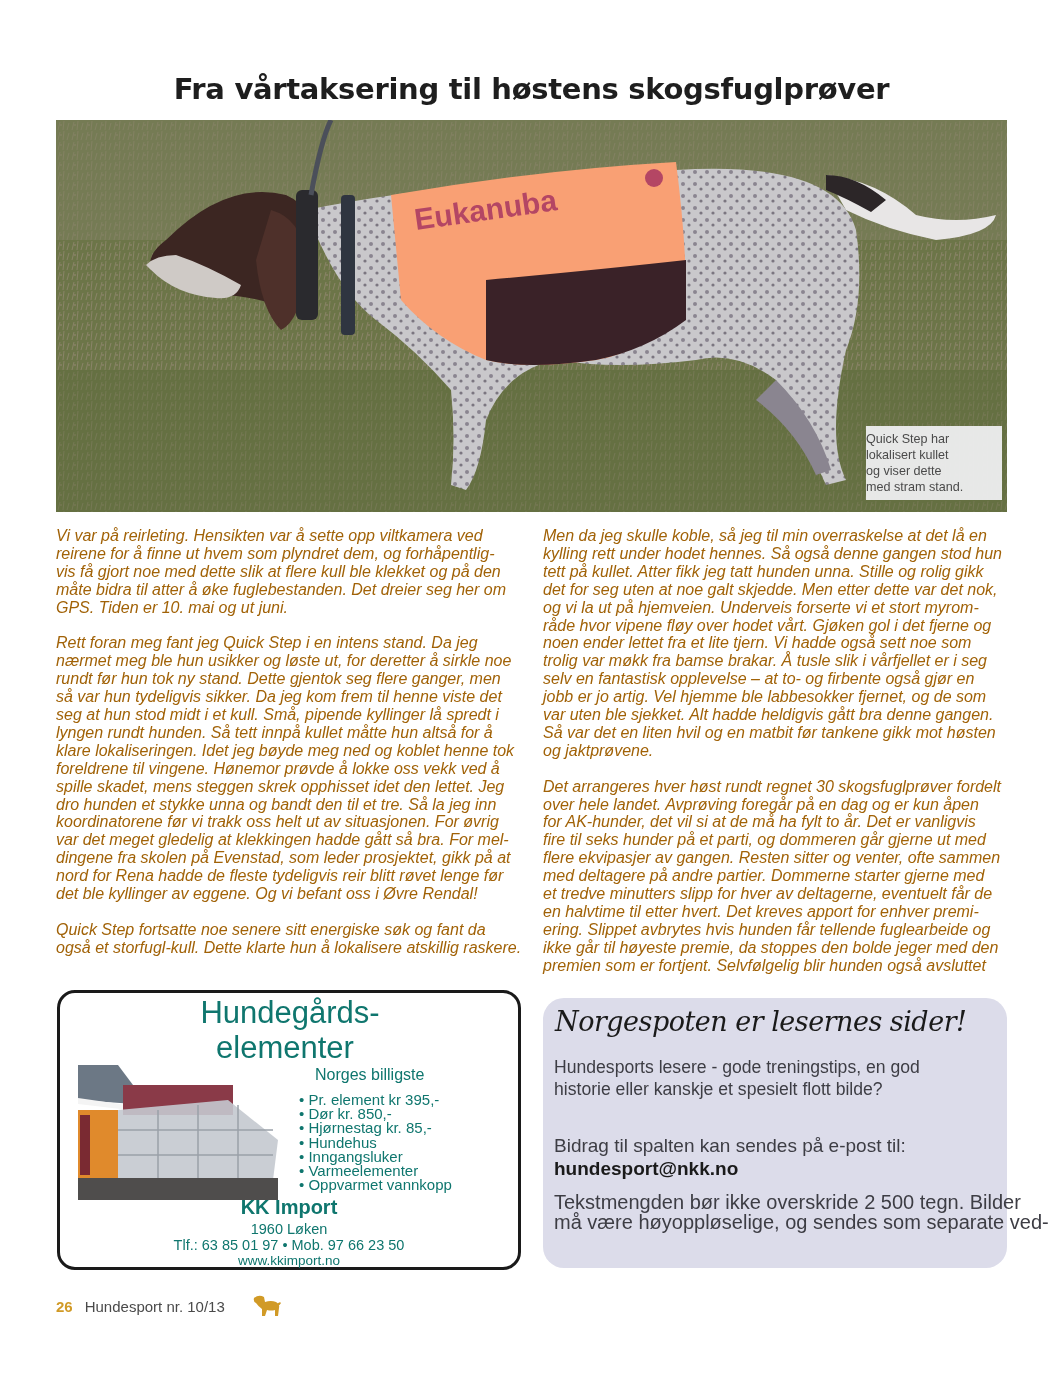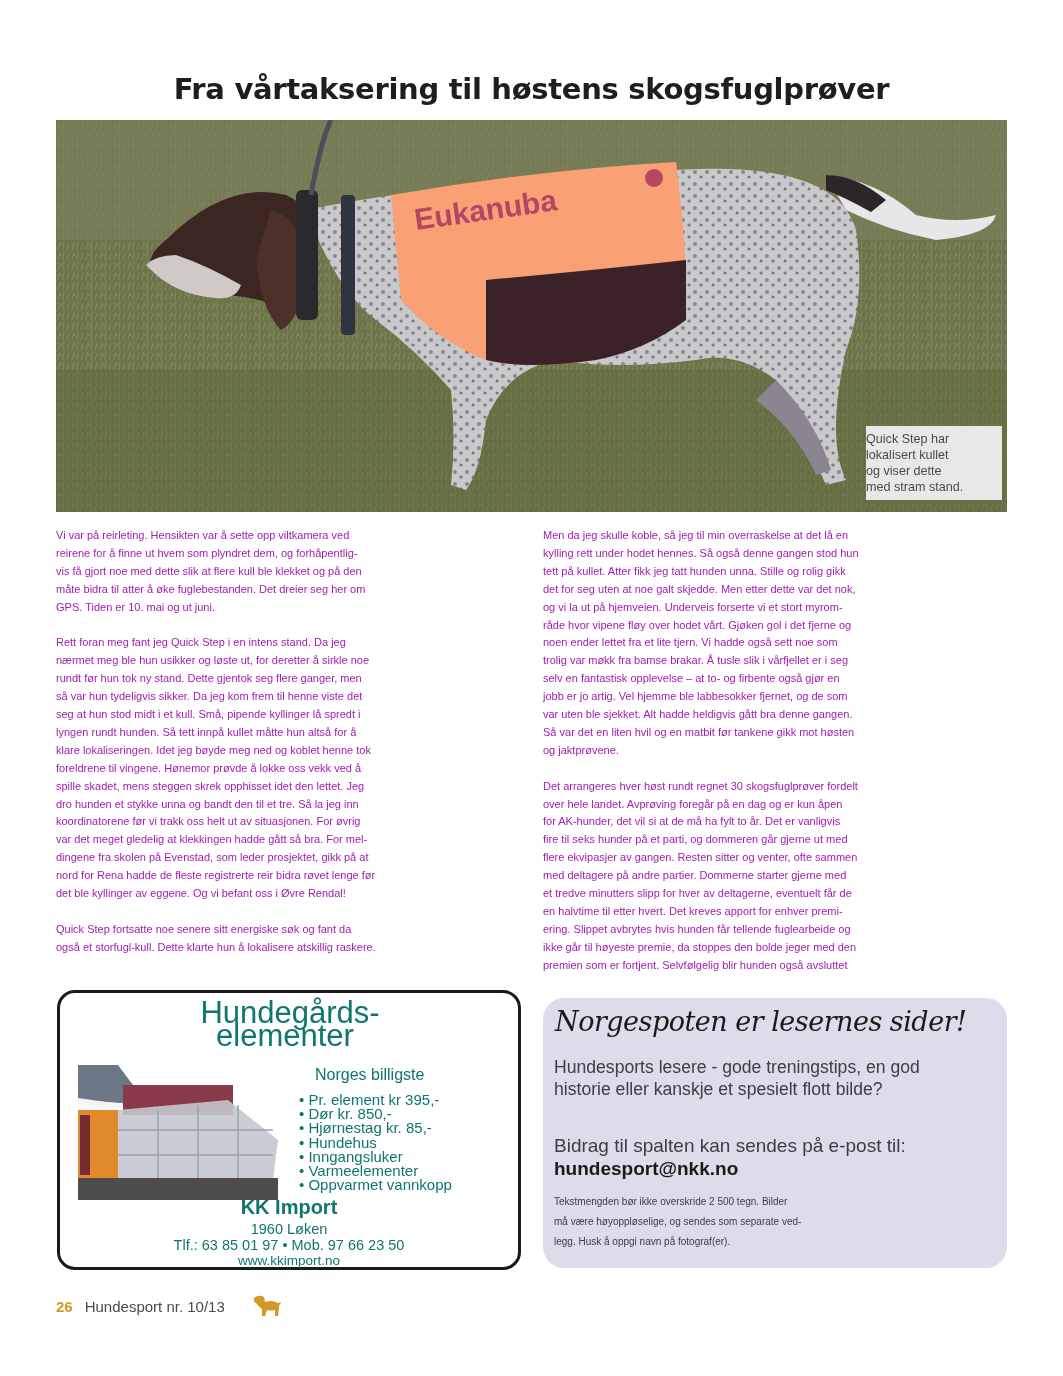--- a/index.html
+++ b/index.html
@@ -18,35 +18,35 @@
   }
   .photo svg { position: absolute; left: 0; top: 0; }
   .caption {
     position: absolute; left: 866px; top: 426px; width: 136px; height: 74px;
     background: rgba(238,238,240,0.95); padding: 5px 0;
     font-size: 12.6px; line-height: 16px; color: #4a4a4a;
   }
   .caption span { display: block; white-space: nowrap; }
 
   
-  .col { position: absolute; font-size: 11px; line-height: 17.9px; color: #a21caf; }
+  .col { position: absolute; font-size: 16px; line-height: 17.9px; color: #a16207; font-style: italic; }
   .col .line { display: block; white-space: nowrap; }
   .col .gap { display: block; height: 17.9px; }
   .col-left { left: 56px; top: 527px; width: 470px; }
   .col-right { left: 543px; top: 527px; width: 470px; }
 
   
   .ad {
     position: absolute; left: 57px; top: 990px; width: 464px; height: 280px;
     border: 3px solid #1a1a1a; border-radius: 18px; background: #ffffff;
     font-family: "Liberation Sans", sans-serif; color: #0f766e;
   }
   .ad-h1 { position: absolute; left: 0; width: 458px; text-align: center; font-size: 31px; line-height: 33px; }
   .ad-h1.l1 { left: 20px; top: 3px; width: 420px; }
-  .ad-h1.l2 { top: 26px; width: 450px; left: 0; }
+  .ad-h1.l2 { top: 38px; width: 450px; left: 0; }
   .ad-sub { position: absolute; left: 255px; top: 73px; font-size: 16px; }
   .ad-list { position: absolute; left: 239px; top: 100px; list-style: none; font-size: 15px; line-height: 14.2px; }
   .ad-list li::before { content: "• "; }
   .ad-img { position: absolute; left: 18px; top: 67px; width: 200px; height: 140px; }
   .ad-company { position: absolute; left: 0; top: 203px; width: 458px; text-align: center; font-size: 20px; font-weight: bold; }
   .ad-addr { position: absolute; left: 0; top: 228px; width: 458px; text-align: center; font-size: 14.5px; }
   .ad-phone { position: absolute; left: 0; top: 244px; width: 458px; text-align: center; font-size: 14.5px; }
   .ad-web { position: absolute; left: 0; top: 260px; width: 458px; text-align: center; font-size: 13.5px; }
 
   
@@ -56,21 +56,21 @@
     border-radius: 21px;
   }
   .info-head {
     position: absolute; left: 12px; top: 8px; font-family: "DejaVu Serif", serif; font-style: italic;
     font-size: 27px; color: #1a1a1a; letter-spacing: -0.5px;
   }
   .info-p1 { position: absolute; left: 11px; top: 58px; font-size: 17.6px; line-height: 22px; color: #3d3d44; }
   .info-p1 span, .info-p3 span { display: block; white-space: nowrap; }
   .info-p2 { position: absolute; left: 11px; top: 136px; font-size: 19px; line-height: 23px; color: #3d3d44; white-space: nowrap; }
   .info-email { position: absolute; left: 11px; top: 160px; font-size: 19px; font-weight: bold; color: #1a1a1a; }
-  .info-p3 { position: absolute; left: 11px; top: 194px; font-size: 10px; line-height: 20px; color: #3d3d44; }
+  .info-p3 { position: absolute; left: 11px; top: 194px; font-size: 20px; line-height: 20px; color: #3d3d44; }
 
   
   .footer { position: absolute; left: 56px; top: 1294px; font-size: 15px; display: flex; align-items: center; }
   .page-no { color: #d19a26; font-weight: bold; margin-right: 12px; }
   .mag { color: #4a4a4a; }
   .dog-icon { margin-left: 26px; width: 30px; height: 24px; }
 </style>
 </head>
 <body>
 
@@ -138,21 +138,21 @@
       <span class="line">så var hun tydeligvis sikker. Da jeg kom frem til henne viste det</span>
       <span class="line">seg at hun stod midt i et kull. Små, pipende kyllinger lå spredt i</span>
       <span class="line">lyngen rundt hunden. Så tett innpå kullet måtte hun altså for å</span>
       <span class="line">klare lokaliseringen. Idet jeg bøyde meg ned og koblet henne tok</span>
       <span class="line">foreldrene til vingene. Hønemor prøvde å lokke oss vekk ved å</span>
       <span class="line">spille skadet, mens steggen skrek opphisset idet den lettet. Jeg</span>
       <span class="line">dro hunden et stykke unna og bandt den til et tre. Så la jeg inn</span>
       <span class="line">koordinatorene før vi trakk oss helt ut av situasjonen. For øvrig</span>
       <span class="line">var det meget gledelig at klekkingen hadde gått så bra. For mel-</span>
       <span class="line">dingene fra skolen på Evenstad, som leder prosjektet,  gikk på at</span>
-      <span class="line">nord for Rena hadde de fleste registrerte reir bidra røvet lenge før</span>
+      <span class="line">nord for Rena hadde de fleste tydeligvis reir blitt røvet lenge før</span>
       <span class="line">det ble kyllinger av eggene. Og vi befant oss i Øvre Rendal!</span>
     </div>
     <span class="gap"></span>
     <div>
       <span class="line">Quick Step fortsatte noe senere sitt energiske søk og fant da</span>
       <span class="line">også et storfugl-kull. Dette klarte hun å lokalisere atskillig raskere.</span>
     </div>
   </div>
 
 <div class="col col-right" id="col-right">
@@ -227,21 +227,20 @@
   <div class="info-head">Norgespoten er lesernes sider!</div>
   <div class="info-p1">
     <span>Hundesports lesere - gode treningstips, en god</span>
     <span>historie eller kanskje et spesielt flott bilde?</span>
   </div>
   <div class="info-p2">Bidrag til spalten kan sendes på e-post til:</div>
   <div class="info-email">hundesport@nkk.no</div>
   <div class="info-p3">
     <span>Tekstmengden bør ikke overskride 2 500 tegn. Bilder</span>
     <span>må være høyoppløselige, og sendes som separate ved-</span>
-    <span>legg. Husk å oppgi navn på fotograf(er).</span>
   </div>
 </div>
 
 <div class="footer">
   <span class="page-no">26</span>
   <span class="mag">Hundesport nr. 10/13</span>
   <svg class="dog-icon" viewBox="0 0 30 24">
     <path d="M3 4 Q8 0 13 3 L14 8 Q20 6 25 8 Q29 10 28 14 L27 22 L24 22 L24 16 Q20 17 16 16 L14 22 L11 22 L11 15 Q7 12 5 9 Q2 8 3 4 Z M26 10 Q29 7 30 9 Q29 11 27 12 Z" fill="#d19a26"></path>
   </svg>
 </div>

